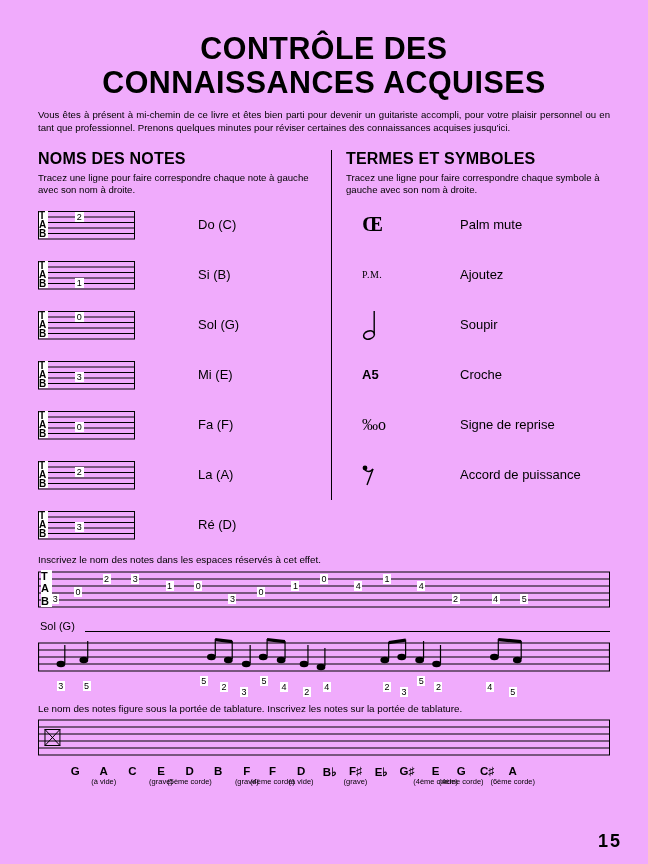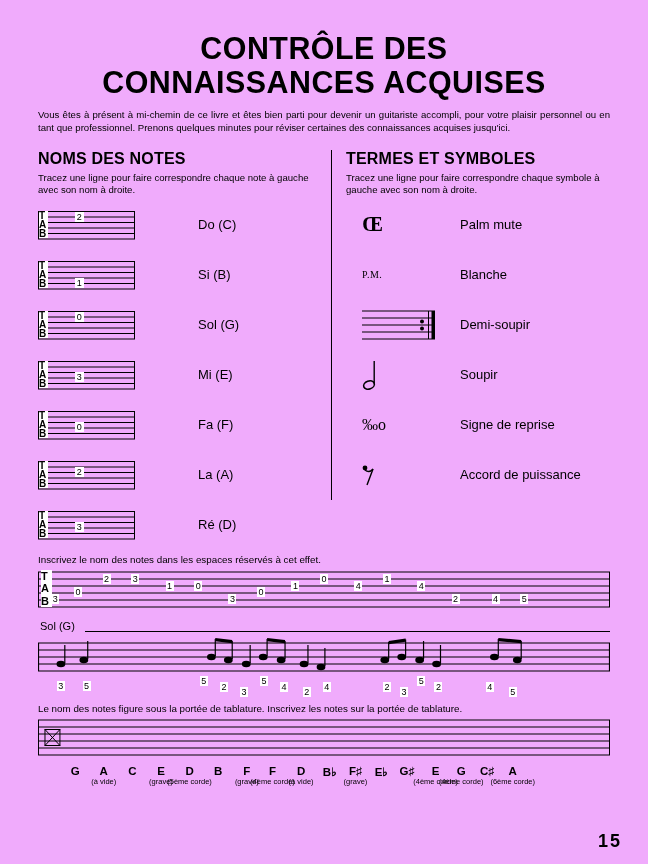--- a/index.html
+++ b/index.html
@@ -255,52 +255,40 @@
         <div class="sym-cell">
           <span class="sym-oe">Œ</span>
         </div>
         <span class="term">Palm mute</span>
       </div>
 
       <div class="match-row">
         <div class="sym-cell">
           <span class="sym-pm">P.M.</span>
         </div>
-        <span class="term">Blanche</span>
-      </div>
-
-      <div class="match-row">
-        <div class="sym-cell">
-          <svg width="78" height="42" viewBox="0 0 78 42">
-            <g class="sl">
-              <line x1="0" y1="7" x2="73" y2="7"></line>
-              <line x1="0" y1="14" x2="73" y2="14"></line>
-              <line x1="0" y1="21" x2="73" y2="21"></line>
-              <line x1="0" y1="28" x2="73" y2="28"></line>
-              <line x1="0" y1="35" x2="73" y2="35"></line>
-              <line x1="66.5" y1="7" x2="66.5" y2="35"></line>
-            </g>
-            <rect x="69.5" y="7" width="3.5" height="28"></rect>
-            <circle cx="60" cy="17.5" r="2"></circle>
-            <circle cx="60" cy="24.5" r="2"></circle>
-          </svg>
-        </div>
-        <span class="term">Demi-soupir</span>
-      </div>
+        <span class="term">Ajoutez</span>
+      </div>
+
 
       <div class="match-row">
         <div class="sym-cell">
           <svg width="18" height="34" viewBox="0 0 18 34">
             <ellipse cx="7" cy="27" rx="5.5" ry="4" fill="none" stroke="#000" stroke-width="1.6" transform="rotate(-20 7 27)"></ellipse>
             <line x1="12.2" y1="25.5" x2="12.2" y2="3" stroke="#000" stroke-width="1.4"></line>
           </svg>
         </div>
         <span class="term">Soupir</span>
       </div>
 
+      <div class="match-row">
+        <div class="sym-cell">
+          <span class="sym-a5">A5</span>
+        </div>
+        <span class="term">Croche</span>
+      </div>
 
       <div class="match-row">
         <div class="sym-cell">
           <span class="sym-pc">‰o</span>
         </div>
         <span class="term">Signe de reprise</span>
       </div>
 
       <div class="match-row">
         <div class="sym-cell">

